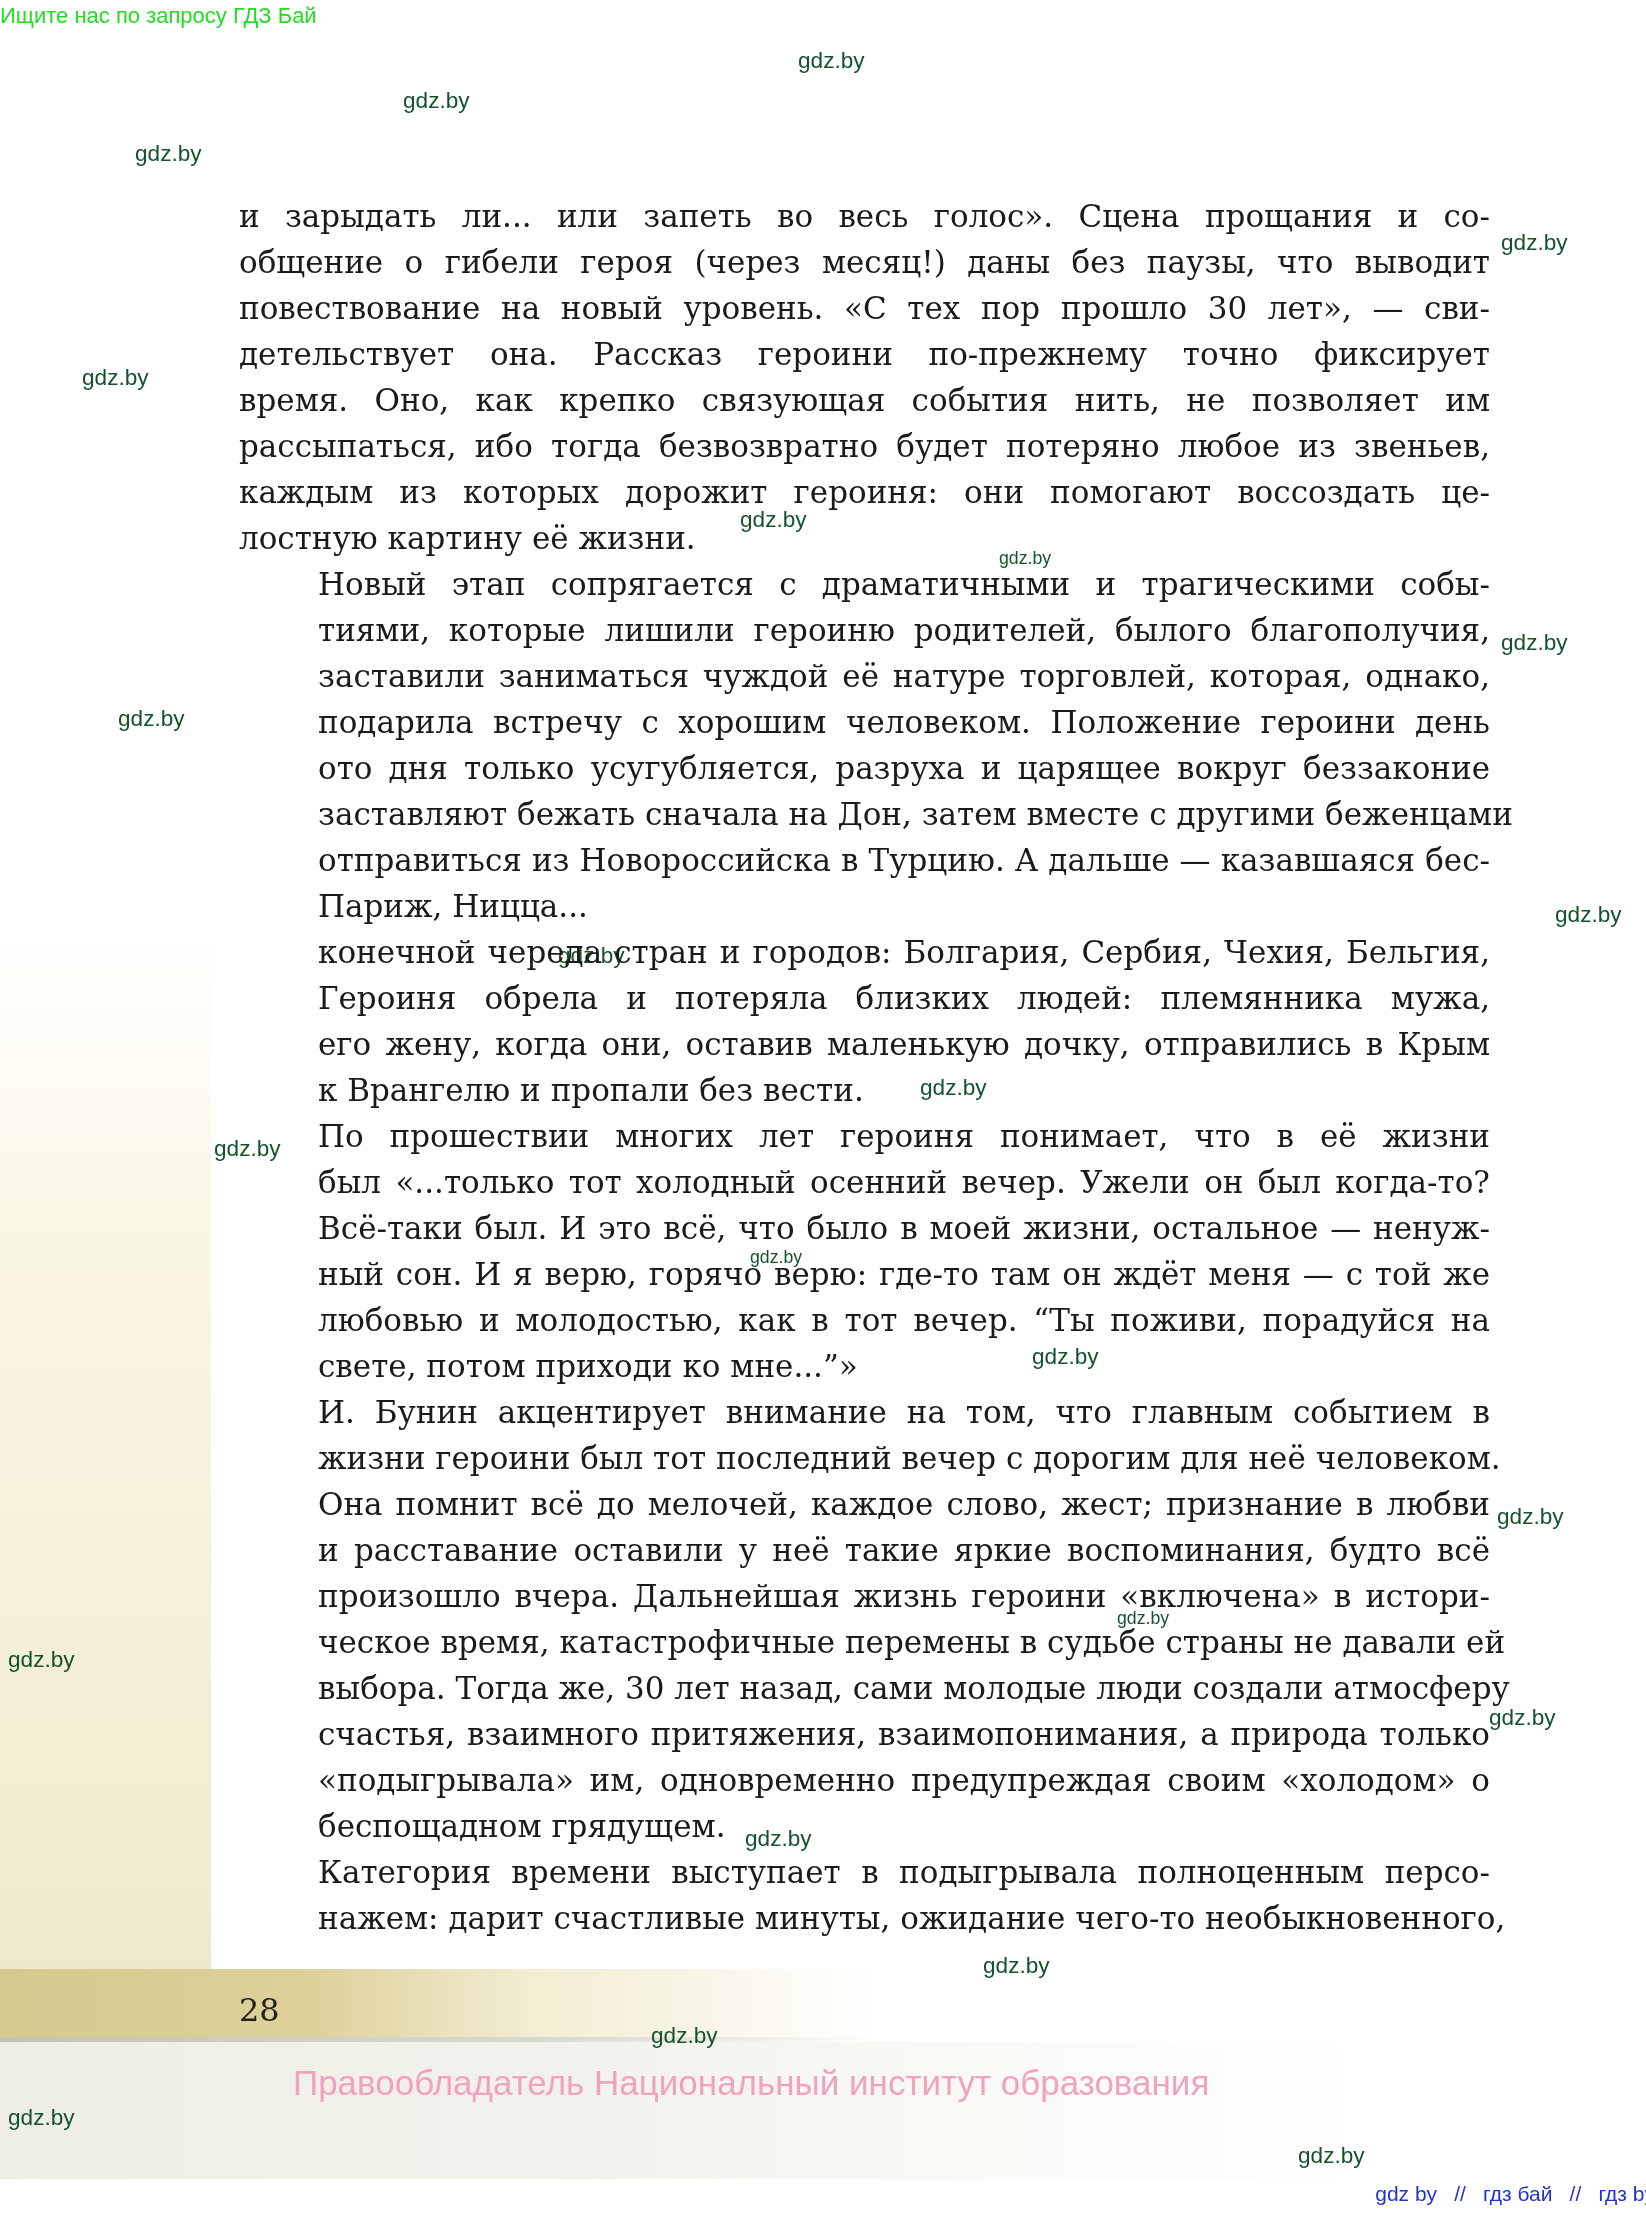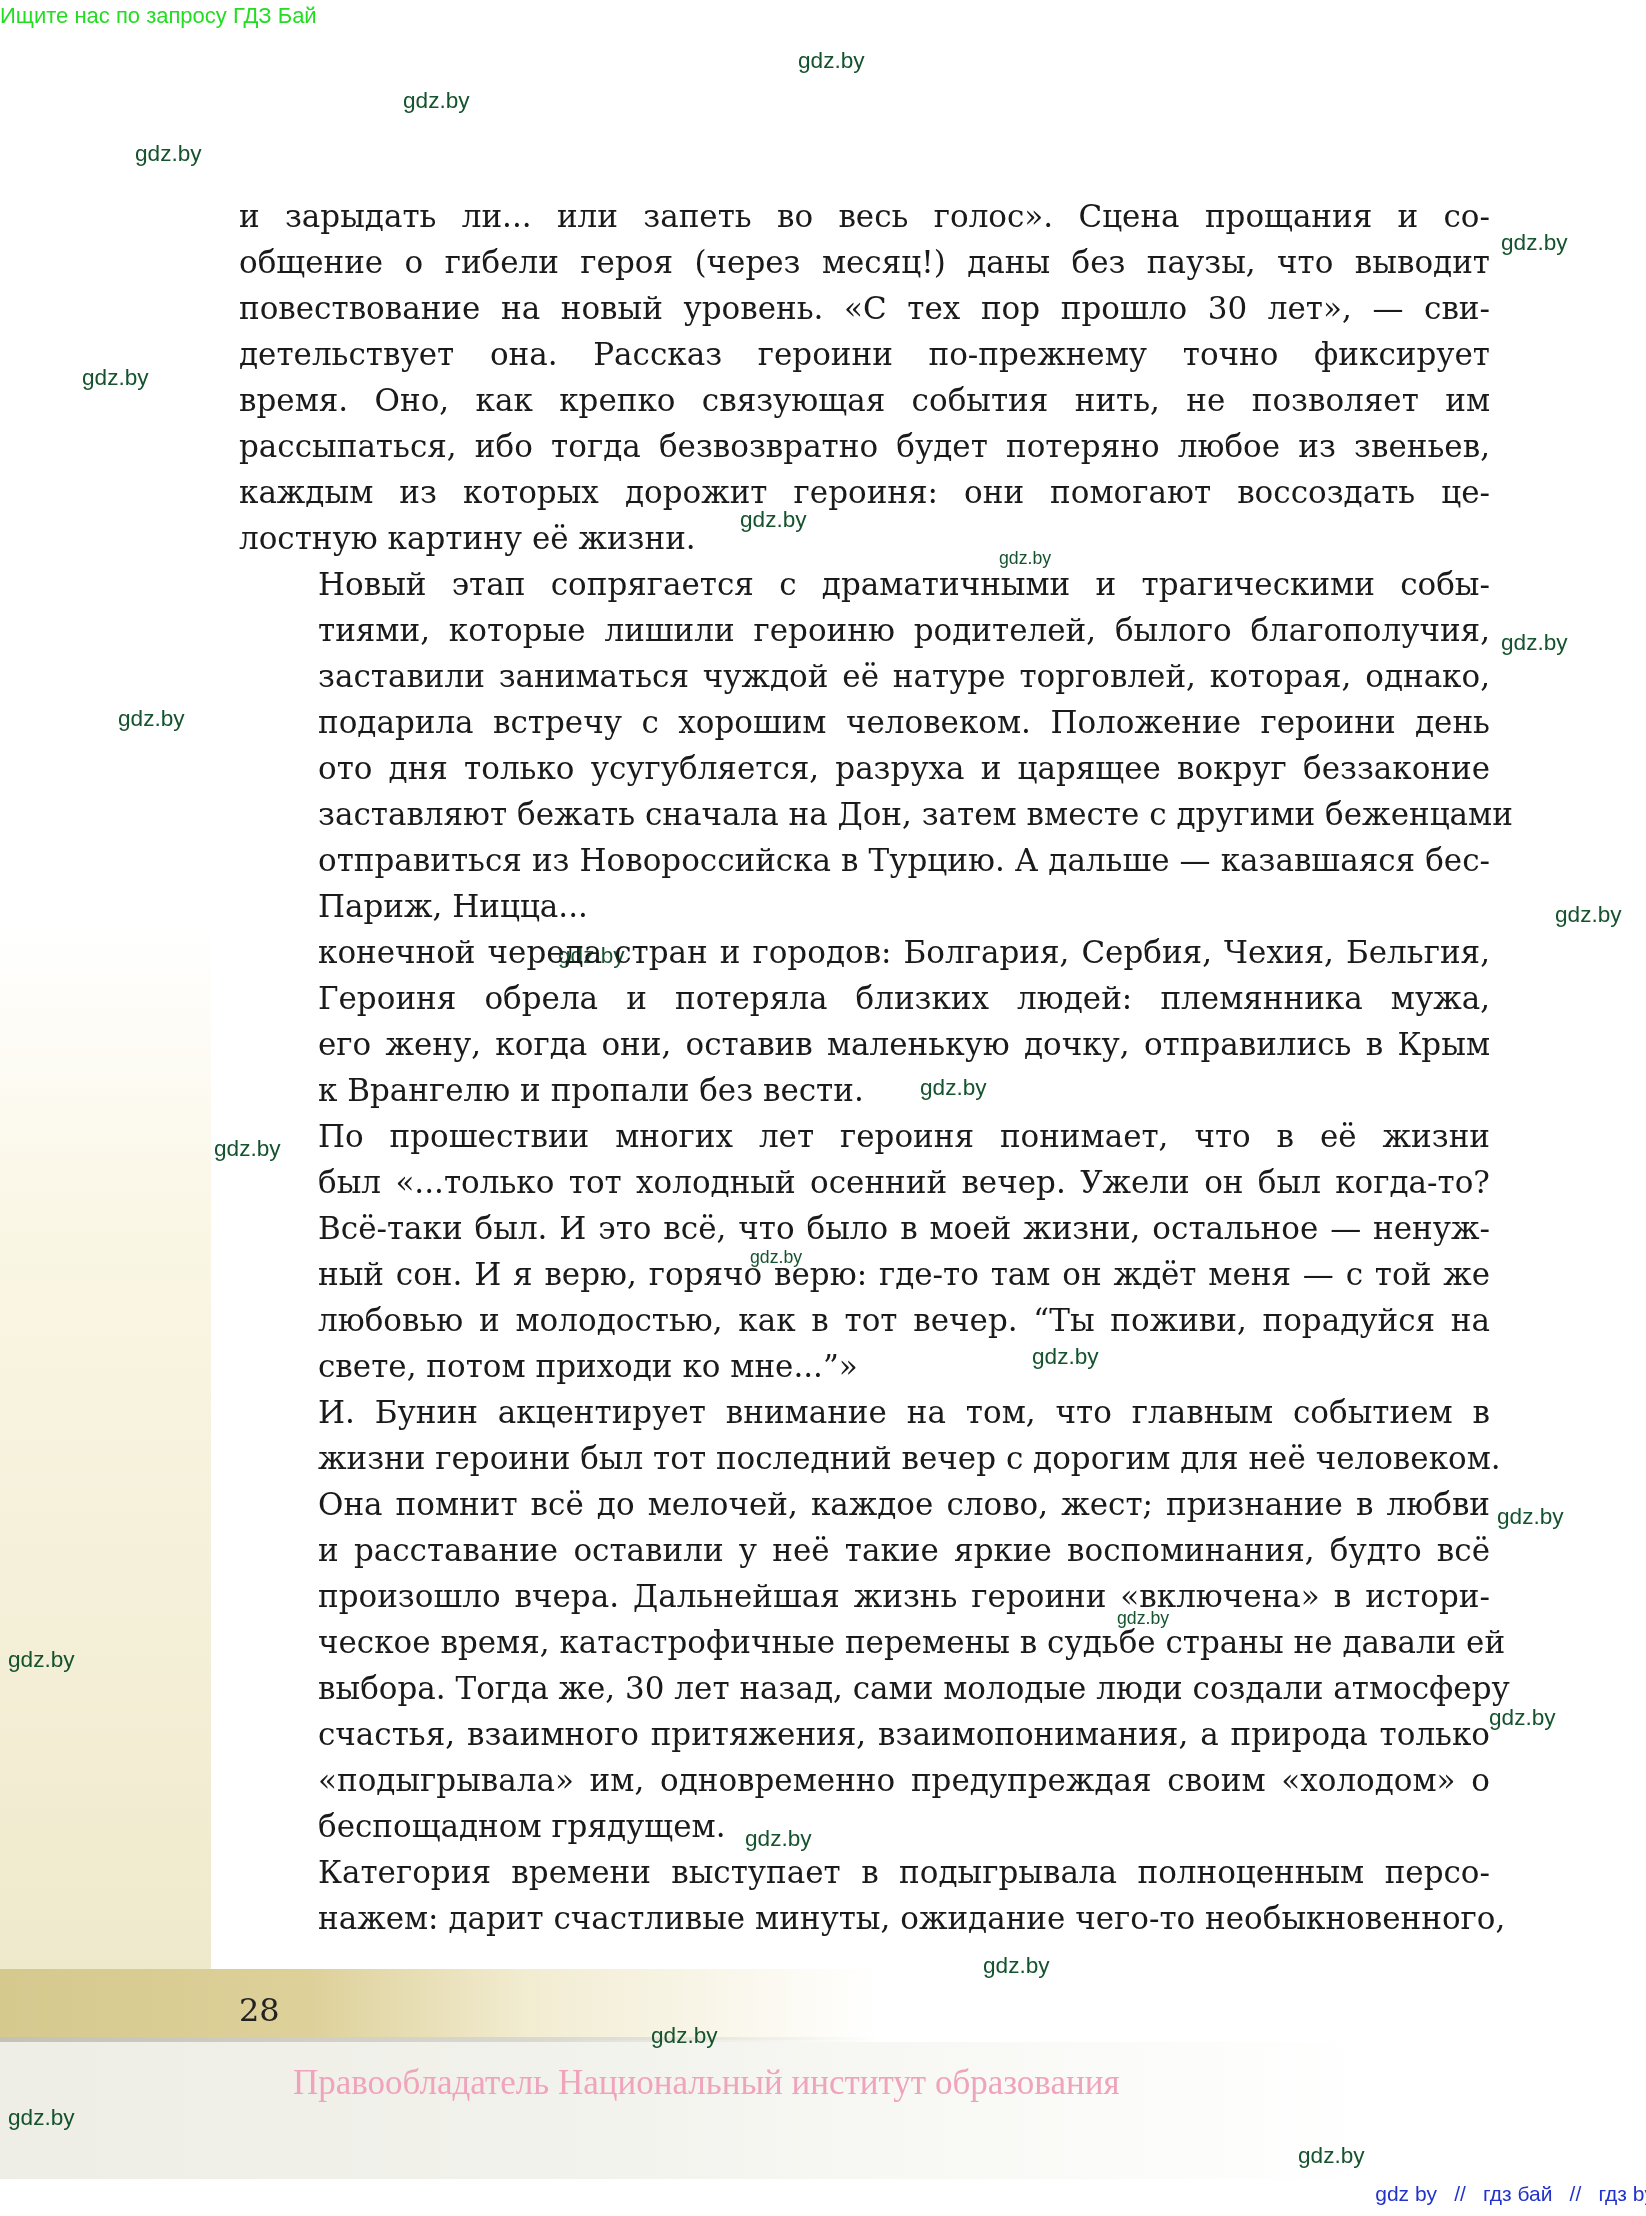--- a/index.html
+++ b/index.html
@@ -40,21 +40,21 @@
   }
   .para { margin: 0; text-indent: 0; }
   .para.indent { text-indent: 79px; }
   .line { display: block; text-align-last: justify; white-space: nowrap; }
   .line.last { text-align-last: left; }
   .page-number {
     position: absolute; left: 239px; top: 1991px; font-size: 32px; color: #222;
   }
   .copyright {
     position: absolute; left: 293px; top: 2063px;
-    font-family: Liberation Serif, serif; font-size: 35px; color: #f0a3bd;
+    font-family: Liberation Sans, sans-serif; font-size: 35px; color: #f0a3bd;
   }
   .footer-links {
     position: absolute; top: 2182px; left: 0; width: 1647px; text-align: right;
     font-family: "Liberation Sans", sans-serif; font-size: 21px; color: #2233cc; padding-left: 8px;
   }
   .footer-links a { color: #2233cc; text-decoration: none; }
   .footer-links .sep { margin: 0 11.3px; }
 </style>
 </head>
 <body>

